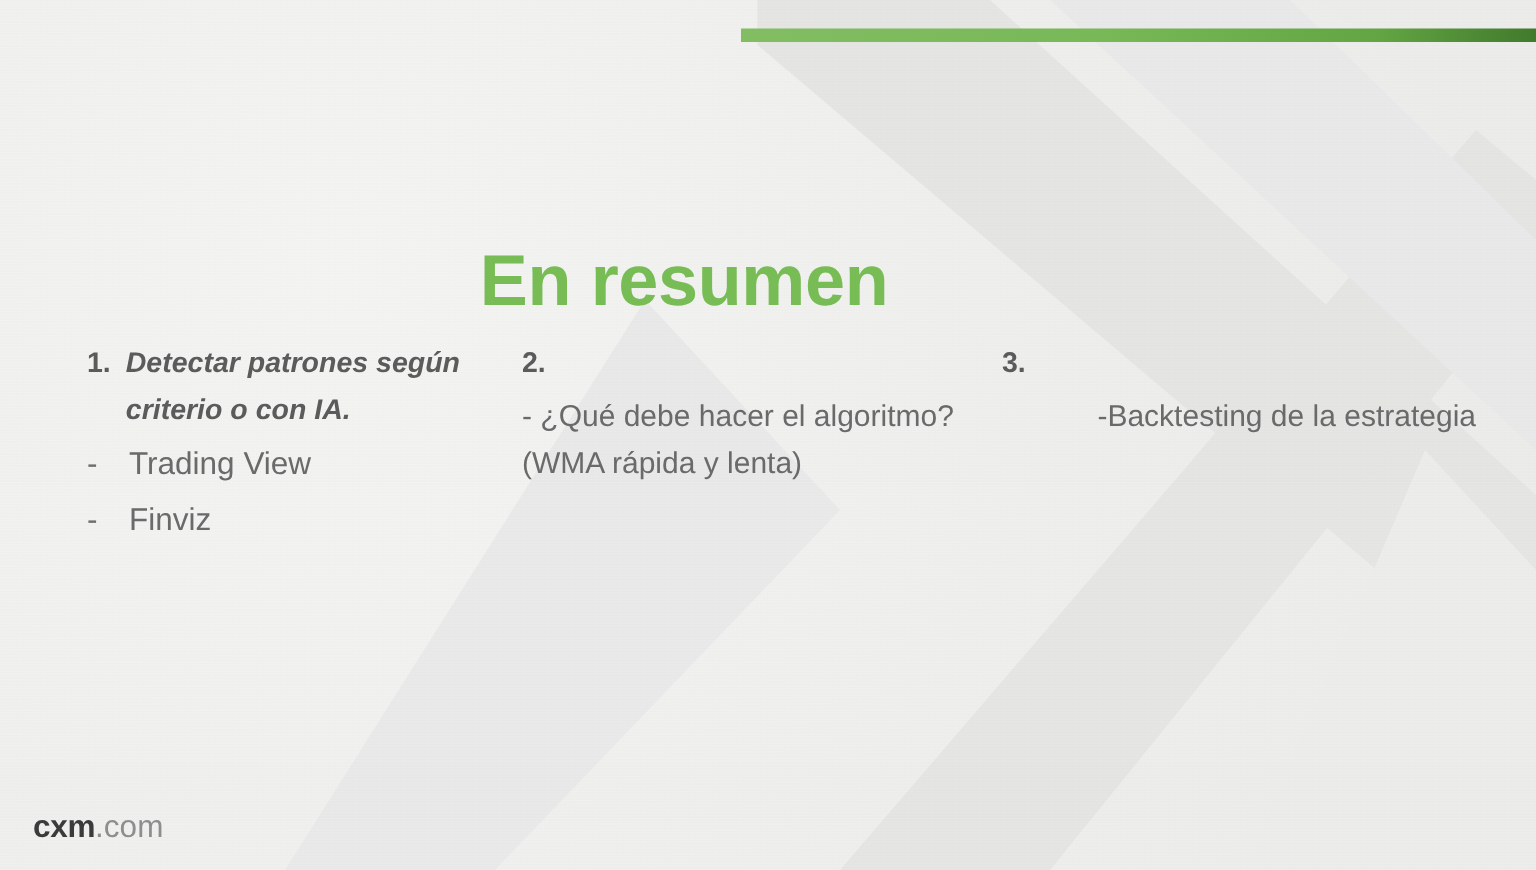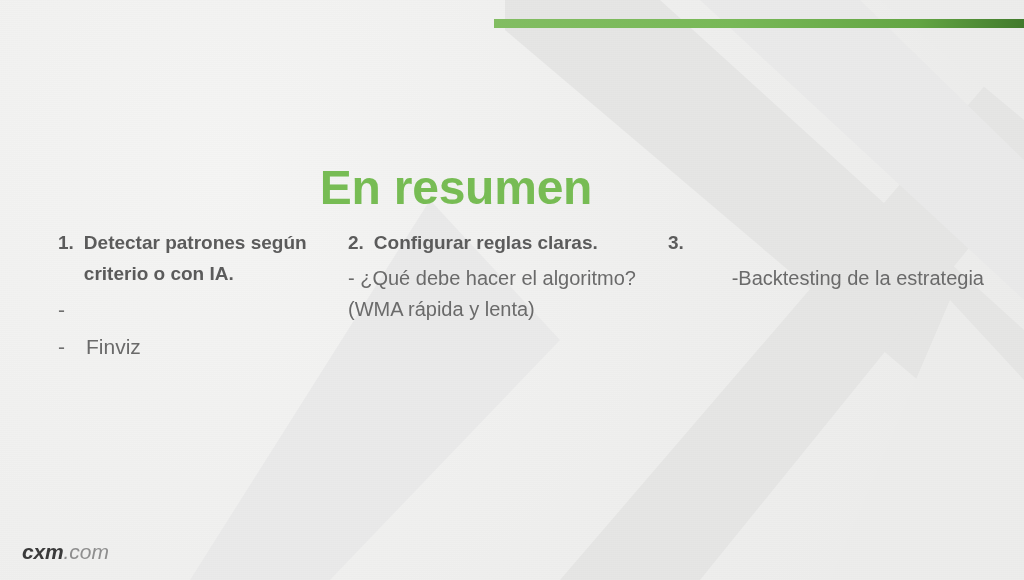--- a/index.html
+++ b/index.html
@@ -109,20 +109,21 @@
     color: #5b5b5b;
     line-height: 1.62;
     flex: 0 0 auto;
     padding-right: 10px;
   }
   .head-text {
     font-size: 19px;
     font-weight: bold;
     color: #5b5b5b;
     line-height: 1.62;
+    font-style: italic;
   }
 
   
   .sub-hang {
     display: flex;
     align-items: flex-start;
     margin-top: 2px;
   }
   .sub-dash {
     flex: 0 0 auto;
@@ -152,21 +153,20 @@
   }
 
   
   #logo {
     position: absolute;
     left: 22px;
     bottom: 18px;
     font-size: 21px;
     line-height: 1;
     white-space: nowrap;
-    font-style: italic;
   }
   #logo .mark {
     font-weight: bold;
     color: #3b3b3b;
     letter-spacing: -0.01em;
   }
   #logo .tld {
     font-weight: normal;
     color: #8e8e8e;
   }
@@ -201,31 +201,31 @@
 
   <div id="cols">
 
     <div class="col col-1">
       <div class="head-row">
         <span class="head-num">1.</span>
         <span class="head-text">Detectar patrones según criterio o con IA.</span>
       </div>
       <div class="sub-hang">
         <span class="sub-dash">-</span>
+        <span class="sub-body">Trading View</span>
       </div>
       <div class="sub-hang">
         <span class="sub-dash">-</span>
         <span class="sub-body">Finviz</span>
       </div>
     </div>
 
     <div class="col col-2">
       <div class="head-row">
         <span class="head-num">2.</span>
-        <span class="head-text">Configurar reglas claras.</span>
       </div>
       <div class="sub-flow">- ¿Qué debe hacer el algoritmo? (WMA rápida y lenta)</div>
     </div>
 
     <div class="col col-3">
       <div class="head-row">
         <span class="head-num">3.</span>
       </div>
       <div class="sub-flow">-Backtesting de la estrategia</div>
     </div>

